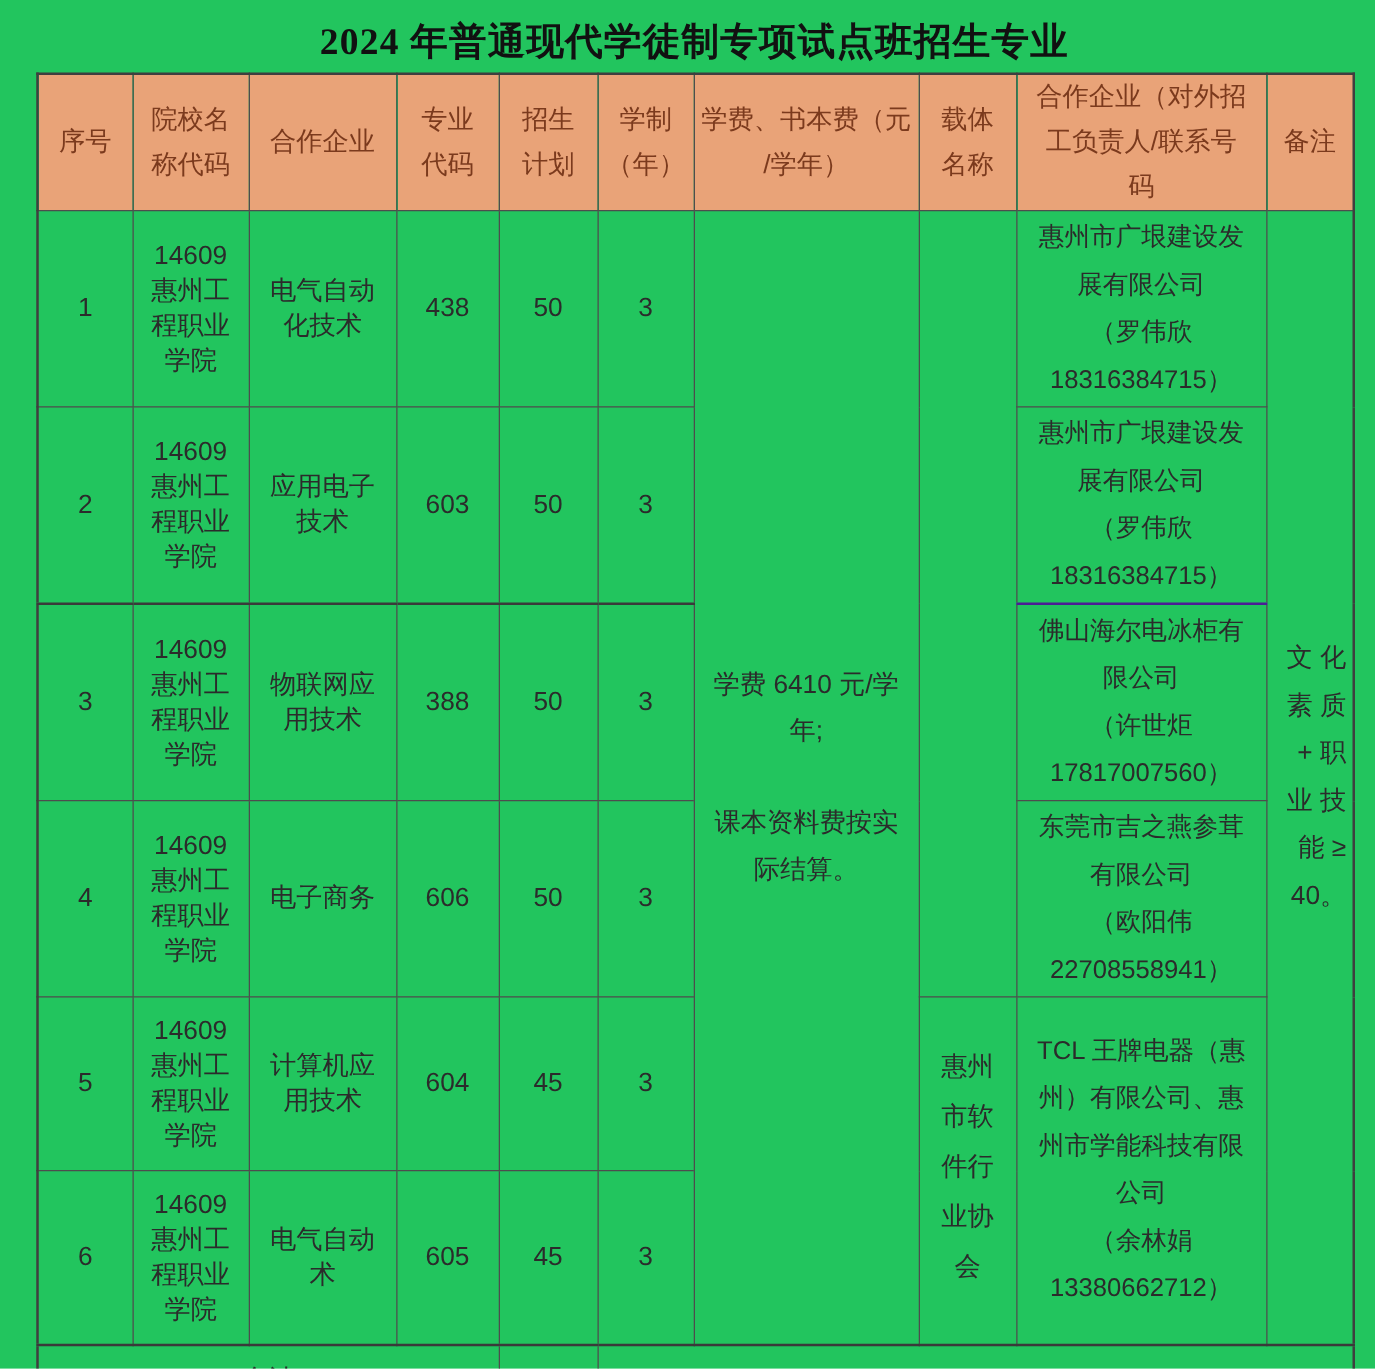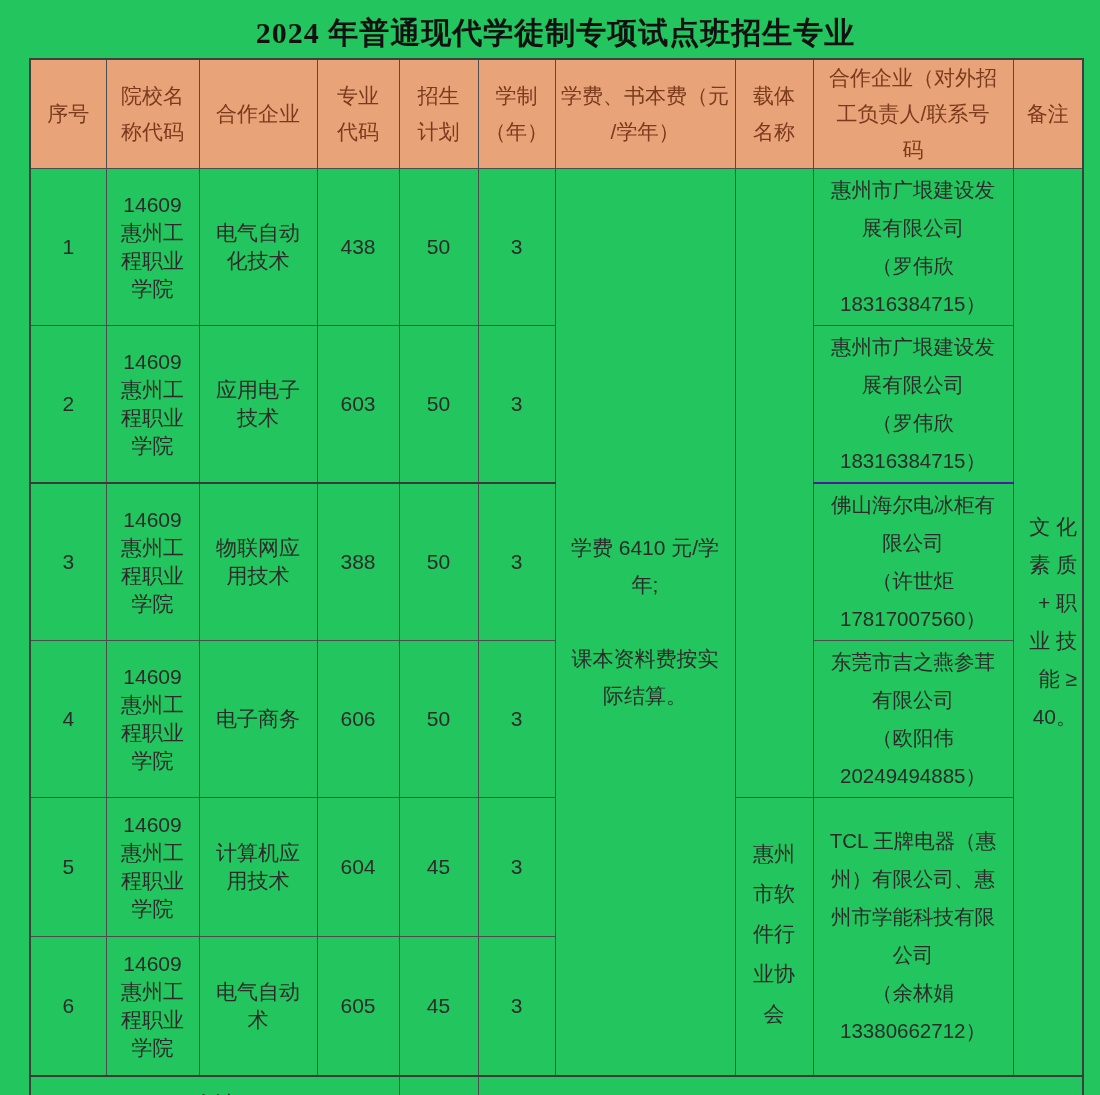--- a/index.html
+++ b/index.html
@@ -177,21 +177,21 @@
 惠州工
 程职业
 学院</td>
         <td>电子商务</td>
         <td>606</td>
         <td>50</td>
         <td>3</td>
         <td class="enterprise">东莞市吉之燕参茸
 有限公司
 （欧阳伟
-20249494885）</td>
+22708558941）</td>
       </tr>
       <tr class="r5">
         <td>5</td>
         <td>14609
 惠州工
 程职业
 学院</td>
         <td>计算机应
 用技术</td>
         <td>604</td>

